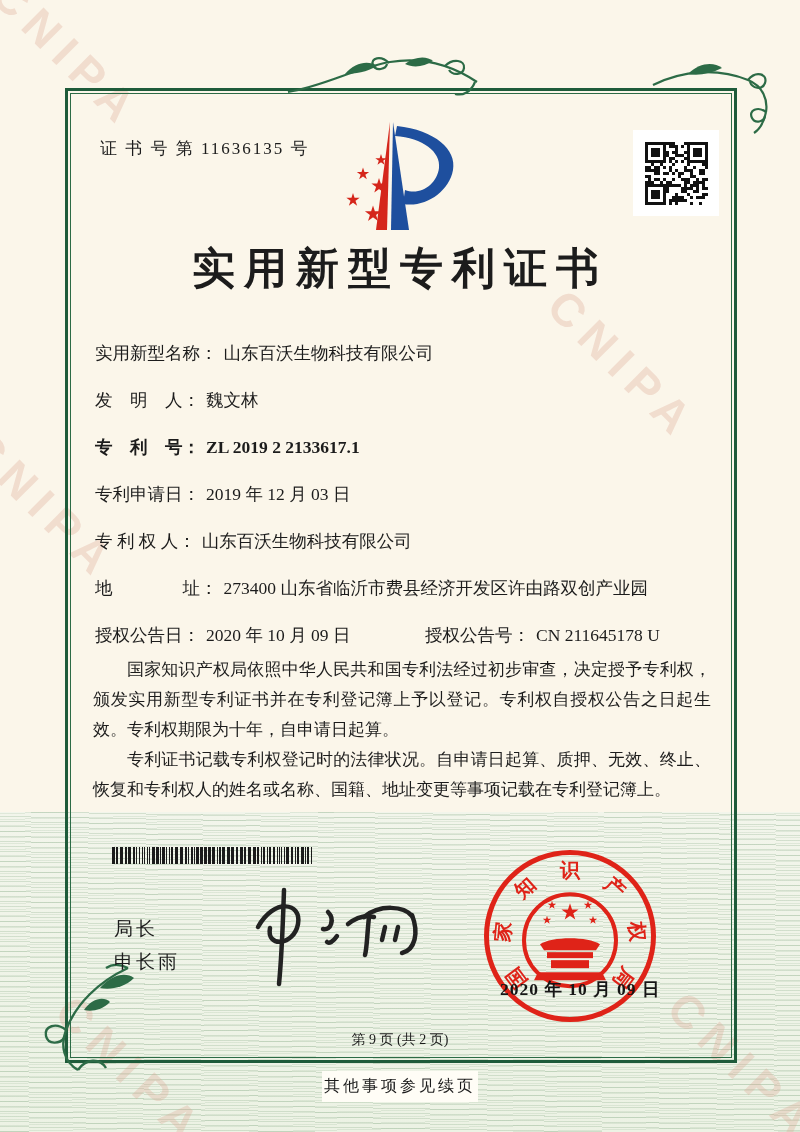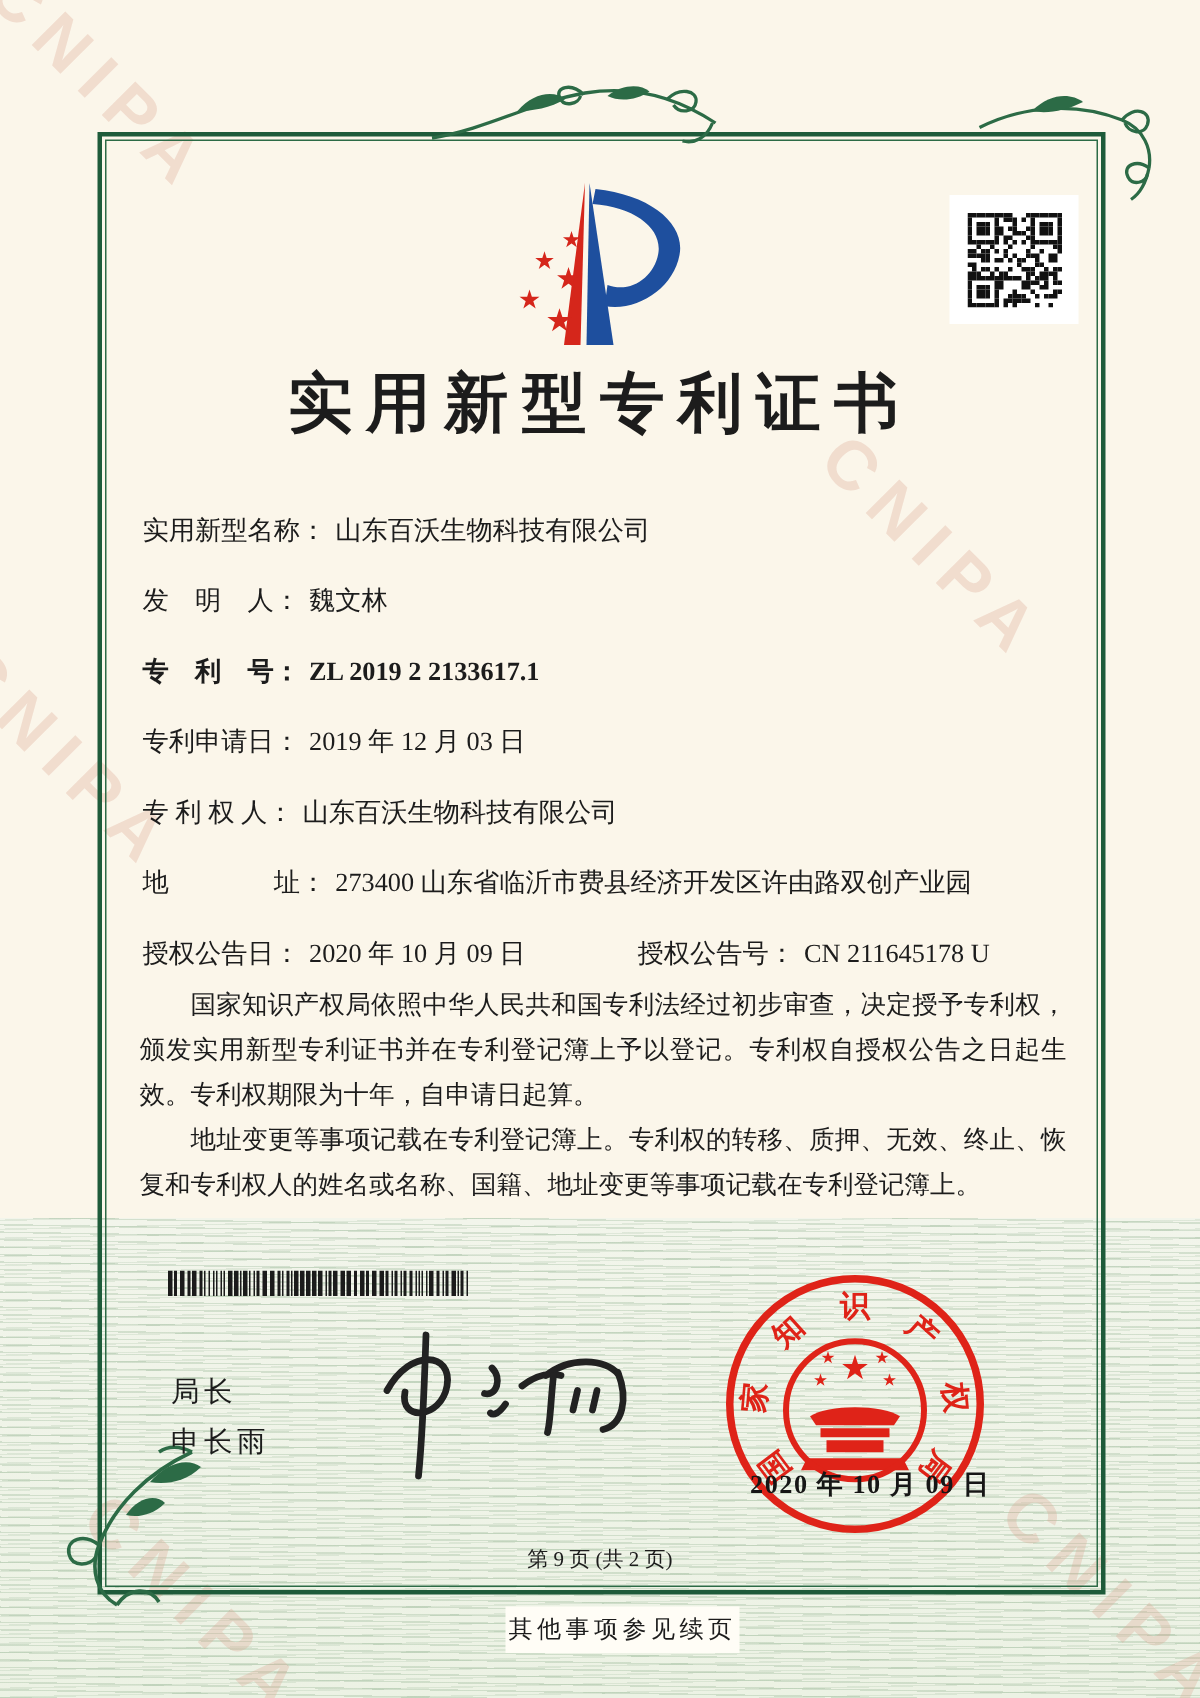--- a/index.html
+++ b/index.html
@@ -67,21 +67,21 @@
   .sc3{transform:rotate(-42deg)  translateY(-67px);}
   .sc4{transform:rotate(0deg)    translateY(-67px);}
   .sc5{transform:rotate(42deg)   translateY(-67px);}
   .sc6{transform:rotate(85deg)   translateY(-67px);}
   .sc7{transform:rotate(127deg)  translateY(-67px);}
   .emblem{position:absolute; left:50%; top:50%; transform:translate(-50%,-46%);}
   .seal-date{position:absolute; left:500px; top:977px; z-index:6;
              font-size:17.5px; font-weight:600; letter-spacing:1px; color:#161616; white-space:nowrap;}
   .page-no{position:absolute; left:0; top:1031px; width:100%; text-align:center; font-size:14px; z-index:5;}
   .cont-note{position:absolute; left:50%; top:1071px; transform:translateX(-50%); z-index:5;
-             background:#fffdf6; padding:5px 2px; font-size:16px; letter-spacing:3px; white-space:nowrap;margin-left:15px;}
+             background:#fffdf6; padding:5px 2px; font-size:16px; letter-spacing:3px; white-space:nowrap;}
   svg{display:block;}
 </style>
 </head>
 <body>
 
 <div class="page">
 
   <div class="guilloche"></div>
 
   <div class="watermark wm1">CNIPA</div>
@@ -127,20 +127,21 @@
         <path d="M50,108 C58,96 72,96 78,106"></path>
         <path d="M100,6 C92,2 84,2 78,6"></path>
       </g>
       <path d="M72,26 C84,12 98,10 106,16 C96,26 82,28 72,26 Z" fill="#2c6b46"></path>
       <path d="M56,48 C64,36 76,34 82,40 C74,48 64,50 56,48 Z" fill="#2c6b46"></path>
     </svg>
   </div>
 
   <div class="content">
 
+    <div class="cert-no">证 书 号 第 11636135 号</div>
 
     <div class="logo">
       <svg width="130" height="125" viewBox="0 0 130 125">
         <polygon points="55,10 41,118 52,118" fill="#d5261b"></polygon>
         <polygon points="58,10 56,118 74,118" fill="#1e4f9e"></polygon>
         <path d="M62,14 C100,18 122,38 118,58 C114,80 90,96 68,92 L70,78 C86,84 102,72 104,56 C106,40 88,26 60,24 Z" fill="#1e4f9e"></path>
         <g fill="#d5261b">
           <path d="M0,-1 L0.588,0.809 L-0.951,-0.309 L0.951,-0.309 L-0.588,0.809 Z" transform="translate(46,48) scale(6)"></path>
           <path d="M0,-1 L0.588,0.809 L-0.951,-0.309 L0.951,-0.309 L-0.588,0.809 Z" transform="translate(28,62) scale(6.5)"></path>
           <path d="M0,-1 L0.588,0.809 L-0.951,-0.309 L0.951,-0.309 L-0.588,0.809 Z" transform="translate(44,74) scale(8)"></path>
@@ -411,21 +412,21 @@
       <div class="frow frow7">
         <span class="lab">授权公告日：</span><span class="val">2020 年 10 月 09 日</span>
         <span class="grant2">
           <span>授权公告号：</span><span class="val">CN 211645178 U</span>
         </span>
       </div>
     </div>
 
     <div class="paras">
       <p>国家知识产权局依照中华人民共和国专利法经过初步审查，决定授予专利权，颁发实用新型专利证书并在专利登记簿上予以登记。专利权自授权公告之日起生效。专利权期限为十年，自申请日起算。</p>
-      <p>地址变更等事项记载在专利登记簿上。专利权的转移、质押、无效、终止、恢复和专利权人的姓名或名称、国籍、地址变更等事项记载在专利登记簿上。</p>
+      <p>专利证书记载专利权登记时的法律状况。自申请日起算、质押、无效、终止、恢复和专利权人的姓名或名称、国籍、地址变更等事项记载在专利登记簿上。</p>
     </div>
 
     <div class="barcode">
       <svg id="barcode-svg" width="206" height="17" viewBox="0 0 206 17">
           <rect x="0" y="0" width="3" height="17" fill="#1b1b1b"></rect>
           <rect x="4" y="0" width="2" height="17" fill="#1b1b1b"></rect>
           <rect x="8" y="0" width="3" height="17" fill="#1b1b1b"></rect>
           <rect x="13" y="0" width="2" height="17" fill="#1b1b1b"></rect>
           <rect x="16" y="0" width="3" height="17" fill="#1b1b1b"></rect>
           <rect x="21" y="0" width="2" height="17" fill="#1b1b1b"></rect>

